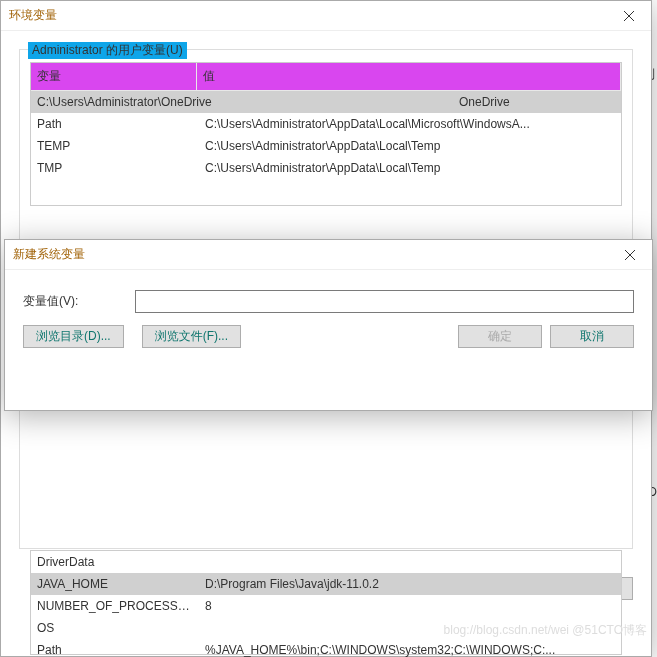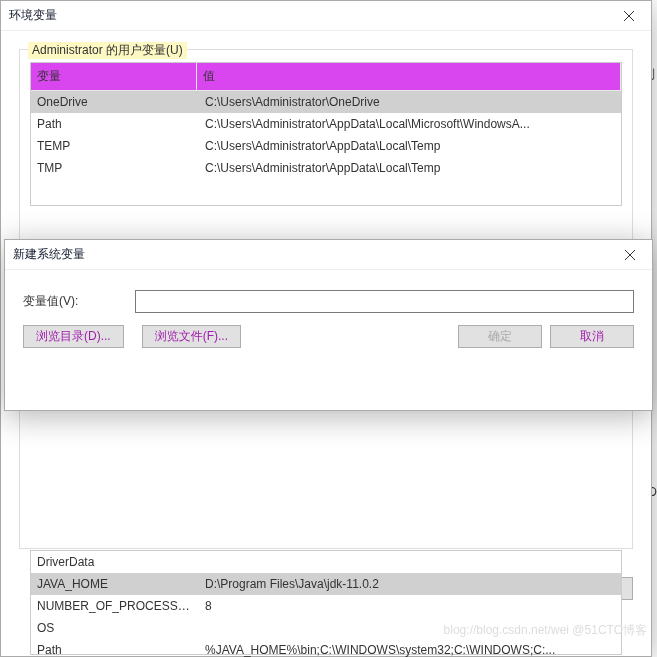--- a/index.html
+++ b/index.html
@@ -1,47 +1,47 @@
 <!DOCTYPE html>
 <html><head>
   <meta charset="utf-8">
   <style>
     * { box-sizing: border-box; margin: 0; padding: 0; font-family: "Microsoft YaHei", "Segoe UI", sans-serif; font-size: 12px; }
     body { width: 657px; height: 657px; background: #fff; position: relative; overflow: hidden; }
     
     .window { position: absolute; background: #fff; border: 1px solid #aaa; box-shadow: 0 5px 30px rgba(0,0,0,0.3); }
     
     .titlebar { display: flex; align-items: center; justify-content: space-between; height: 30px; padding-left: 8px; background: #fff; border-bottom: 1px solid #eee; }
-    .titlebar-text { color: #0f172a; }
+    .titlebar-text { color: #a16207; }
     .close-btn { width: 45px; height: 30px; display: flex; align-items: center; justify-content: center; color: #333; cursor: pointer; }
     .close-btn svg { width: 10px; height: 10px; }
     
     .main-window { left: 0; top: 0; width: 652px; height: 657px; }
     .main-content { padding: 18px 18px 0 18px; }
     
     .fieldset { position: relative; border: 1px solid #ddd; padding: 12px 10px 10px 10px; margin-bottom: 10px; }
-    .fieldset-legend { position: absolute; top: -8px; left: 8px; background: #fef9c3; padding: 0 4px; color: #333; }
+    .fieldset-legend { position: absolute; top: -8px; left: 8px; background: #0ea5e9; padding: 0 4px; color: #333; }
     
     .table-container { border: 1px solid #ccc; background: #fff; }
     .table-header { display: flex; background: #d946ef; border-bottom: 1px solid #e8e8e8; }
     .th { padding: 5px 6px; color: #333; border-right: 1px solid #e8e8e8; }
     .th-var { width: 166px; }
     .th-val { flex: 1; }
     
     .table-body { }
     .tr { display: flex; padding: 3px 0; }
     .tr.selected { background: #d0d0d0; }
     .td { padding: 1px 6px; color: #333; white-space: nowrap; overflow: hidden; text-overflow: ellipsis; }
     .td-var { width: 168px; }
     .td-val { flex: 1; }
     
     .sys-table { margin-top: 344px; }
     
     .btn-row { display: flex; justify-content: flex-end; gap: 8px; padding: 12px 0 0 0; }
-    .btn { min-width: 84px; height: 23px; padding: 0 12px; border: 1px solid #adadad; background: #e1e1e1; color: #a21caf; cursor: pointer; display: inline-flex; align-items: center; justify-content: center; }
+    .btn { min-width: 84px; height: 23px; padding: 0 12px; border: 1px solid #adadad; background: #e1e1e1; color: #0f766e; cursor: pointer; display: inline-flex; align-items: center; justify-content: center; }
     .btn.disabled { color: #aaa; background: #e1e1e1; }
     
     .footer-row { display: flex; justify-content: flex-end; gap: 8px; padding: 18px 18px; }
     
     
     .dialog { left: 4px; top: 239px; width: 649px; height: 172px; z-index: 10; }
     .dialog-content { padding: 20px 18px 10px 18px; }
     .form-row { display: flex; align-items: center; margin-bottom: 12px; }
     .form-label { width: 112px; color: #333; }
     .form-input { flex: 1; height: 23px; border: 1px solid #7a7a7a; padding: 0 4px; background: #fff; }
@@ -77,22 +77,22 @@
     <div class="fieldset" style="height: 500px;">
       <span class="fieldset-legend">Administrator 的用户变量(U)</span>
 
       <div class="table-container" style="height: 144px;">
         <div class="table-header">
           <div class="th th-var">变量</div>
           <div class="th th-val">值</div>
         </div>
         <div class="table-body" id="user-tbody">
             <div class="tr selected">
+              <div class="td td-val">C:\Users\Administrator\OneDrive</div>
               <div class="td td-var">OneDrive</div>
-              <div class="td td-val">C:\Users\Administrator\OneDrive</div>
             </div>
             <div class="tr">
               <div class="td td-var">Path</div>
               <div class="td td-val">C:\Users\Administrator\AppData\Local\Microsoft\WindowsA...</div>
             </div>
             <div class="tr">
               <div class="td td-var">TEMP</div>
               <div class="td td-val">C:\Users\Administrator\AppData\Local\Temp</div>
             </div>
             <div class="tr">

